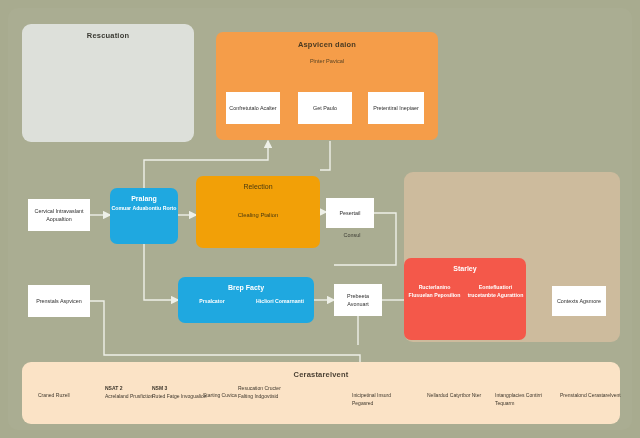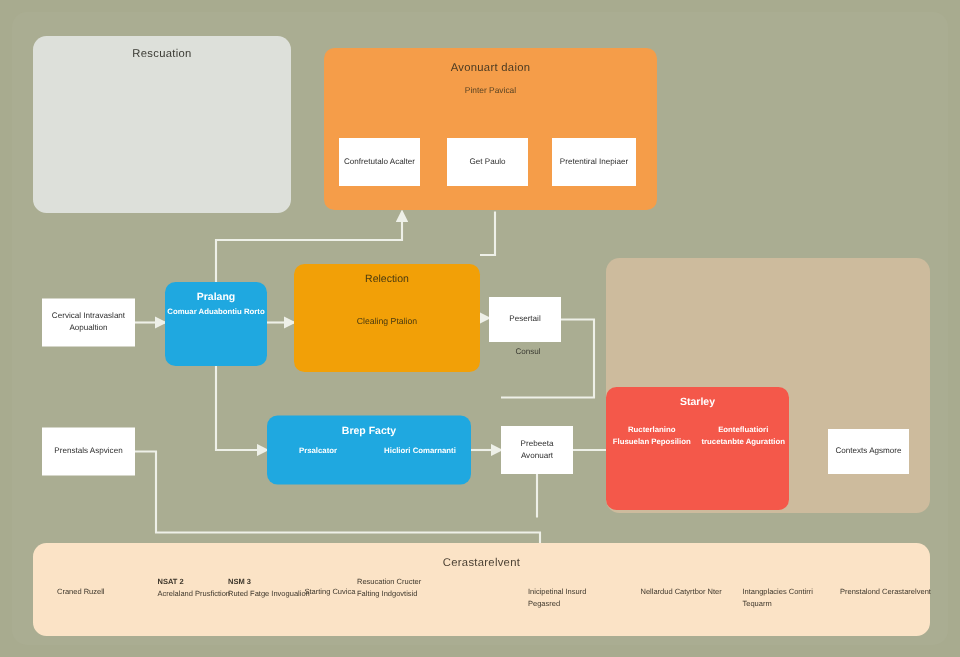--- a/index.html
+++ b/index.html
@@ -19,21 +19,21 @@
     background:#aaad92;border-radius:10px;
   }
   .node{
     position:absolute;box-sizing:border-box;
     display:flex;flex-direction:column;
     align-items:center;justify-content:flex-start;
     text-align:center;
   }
   .panel-title{
     font-size:7.5px;color:#3a3a33;letter-spacing:.2px;
-    margin-top:7px;font-weight:400;
+    margin-top:7px;font-weight:700;
   }
   .panel-sub{
     font-size:5.8px;color:#4a4338;margin-top:7px;
   }
 
   
   .panel-rescuation{
     left:22px;top:24px;width:172px;height:118px;
     background:#dde0da;border-radius:9px;
   }
@@ -144,21 +144,21 @@
 
       <path d="M382,300 L404,300"></path>
     </g>
   </svg>
 
   <div class="node panel-rescuation">
     <div class="panel-title">Rescuation</div>
   </div>
 
   <div class="node panel-pgtrety">
-    <div class="panel-title">Avonuart daion</div>
+    <div class="panel-title">Aspvicen daion</div>
     <div class="panel-sub">Pinter Pavical</div>
   </div>
   <div class="wbox w-confretur">Confretutalo Acalter</div>
   <div class="wbox w-getpaulo">Get Paulo</div>
   <div class="wbox w-pretent">Pretentiral Inepiaer</div>
 
   <div class="node panel-tan"></div>
 
   <div class="wbox w-cervical">Cervical Intravaslant Aopualtion</div>
   <div class="wbox w-prenatals">Prenstals Aspvicen</div>

